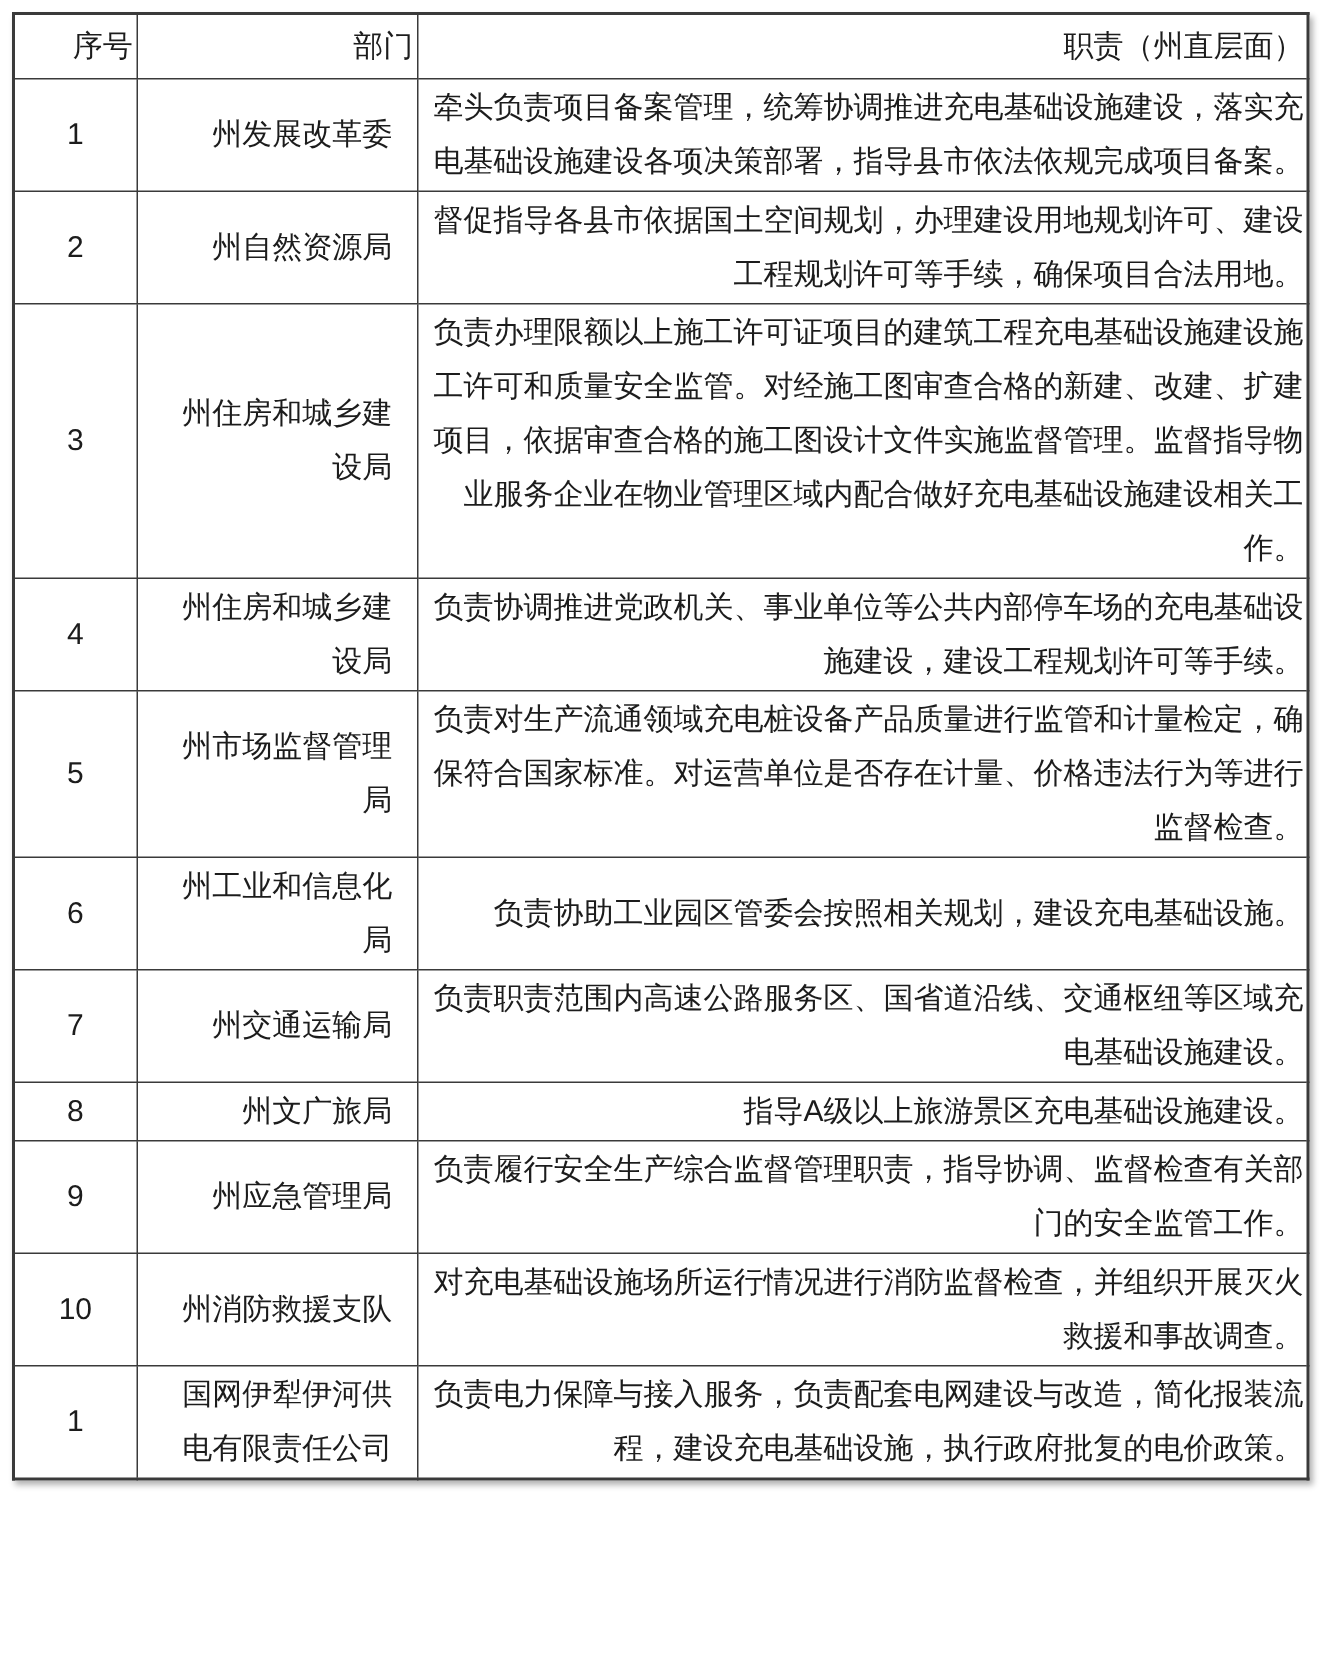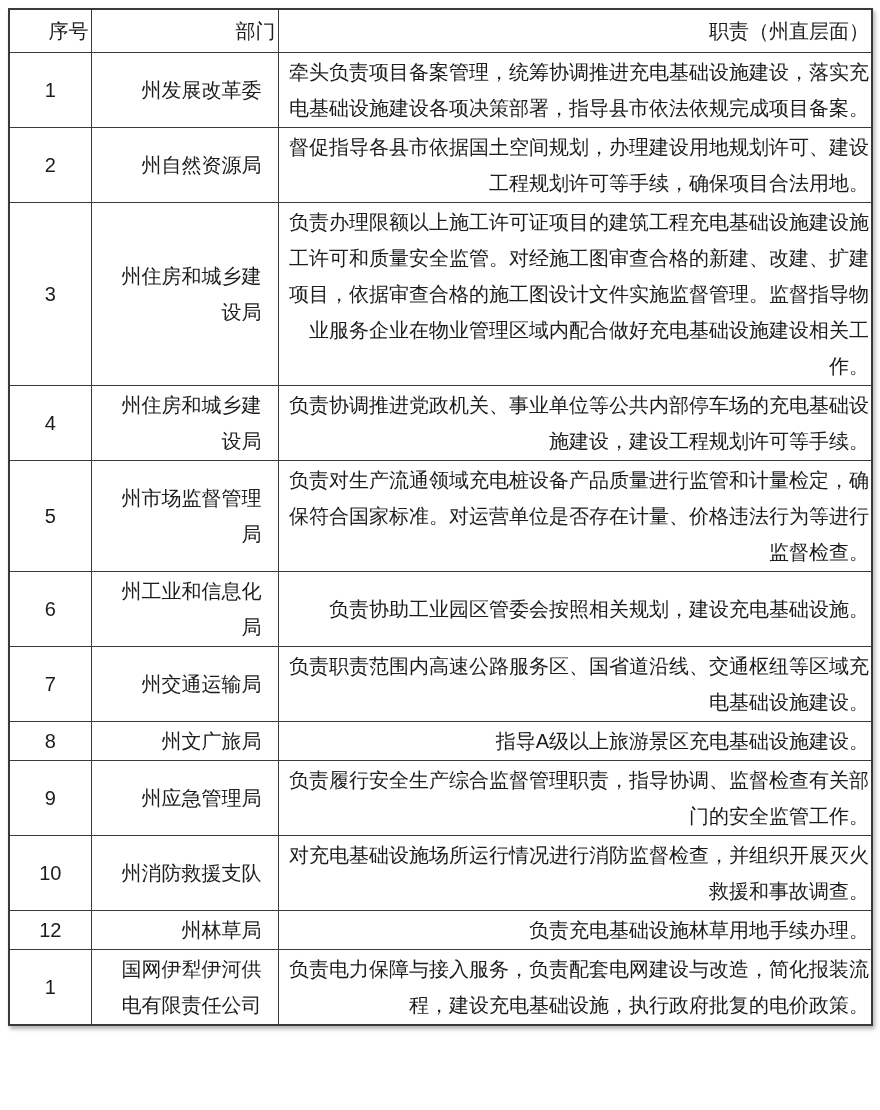--- a/index.html
+++ b/index.html
@@ -120,24 +120,19 @@
           <td class="no">9</td>
           <td class="dept">州应急管理局</td>
           <td class="duty">负责履行安全生产综合监督管理职责，指导协调、监督检查有关部门的安全监管工作。</td>
         </tr>
         <tr>
           <td class="no">10</td>
           <td class="dept">州消防救援支队</td>
           <td class="duty">对充电基础设施场所运行情况进行消防监督检查，并组织开展灭火救援和事故调查。</td>
         </tr>
         <tr>
-          <td class="no">12</td>
-          <td class="dept">州林草局</td>
-          <td class="duty">负责充电基础设施林草用地手续办理。</td>
-        </tr>
-        <tr>
           <td class="no">1</td>
           <td class="dept">国网伊犁伊河供电有限责任公司</td>
           <td class="duty">负责电力保障与接入服务，负责配套电网建设与改造，简化报装流程，建设充电基础设施，执行政府批复的电价政策。</td>
         </tr>
       </tbody>
   </table>
 </div>
 
 </body></html>

